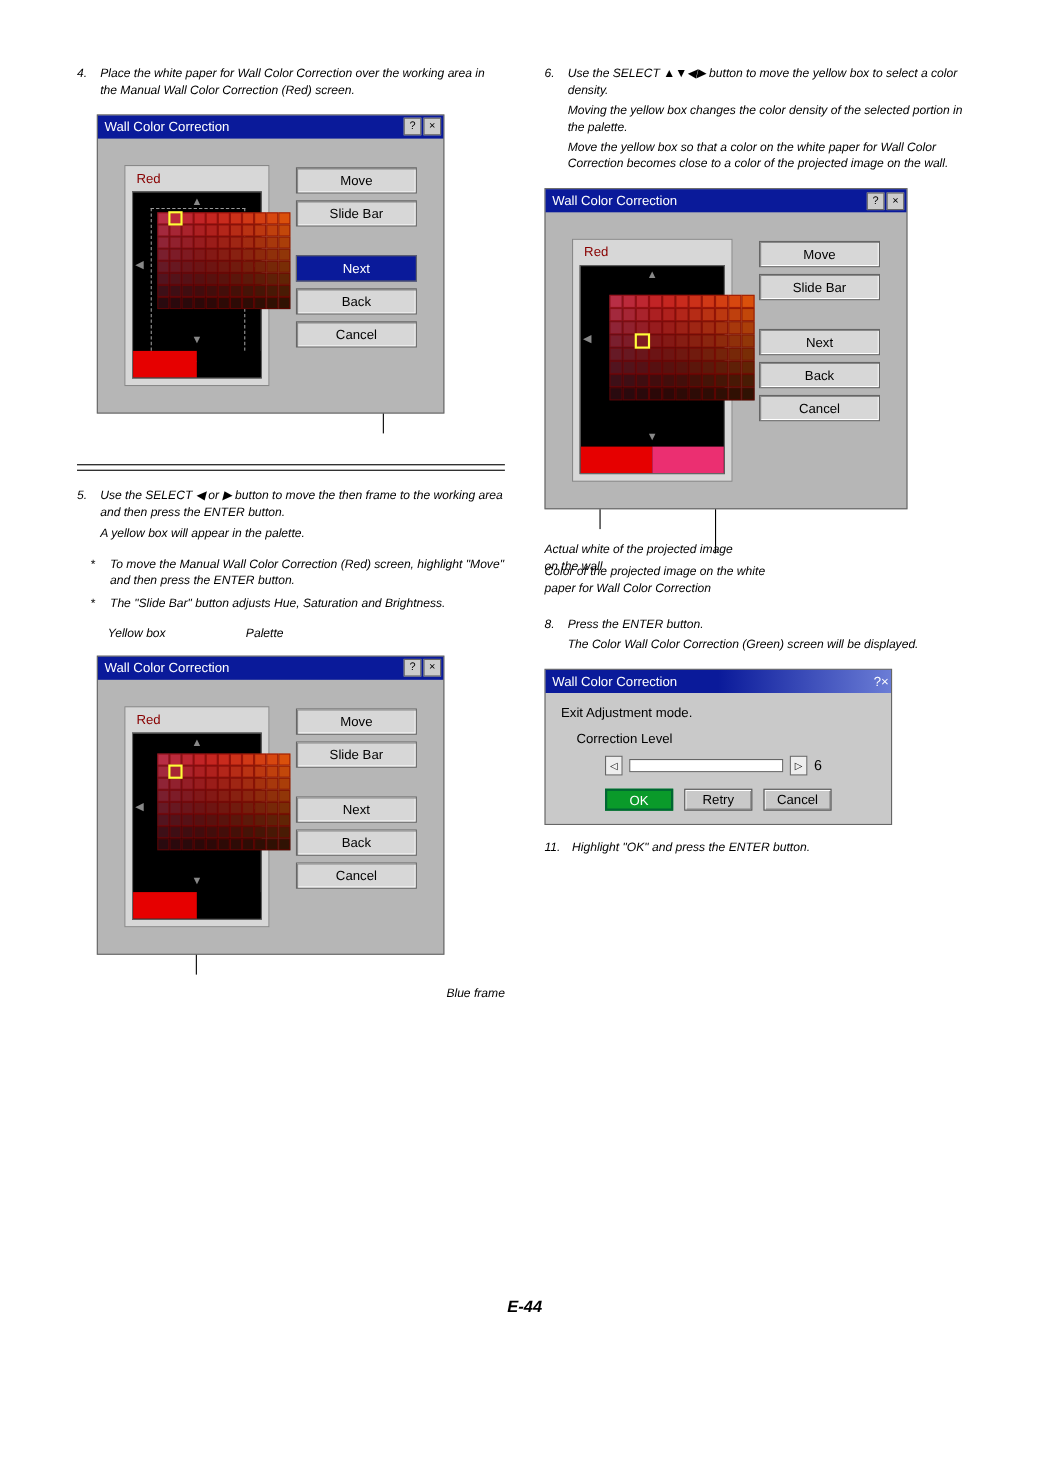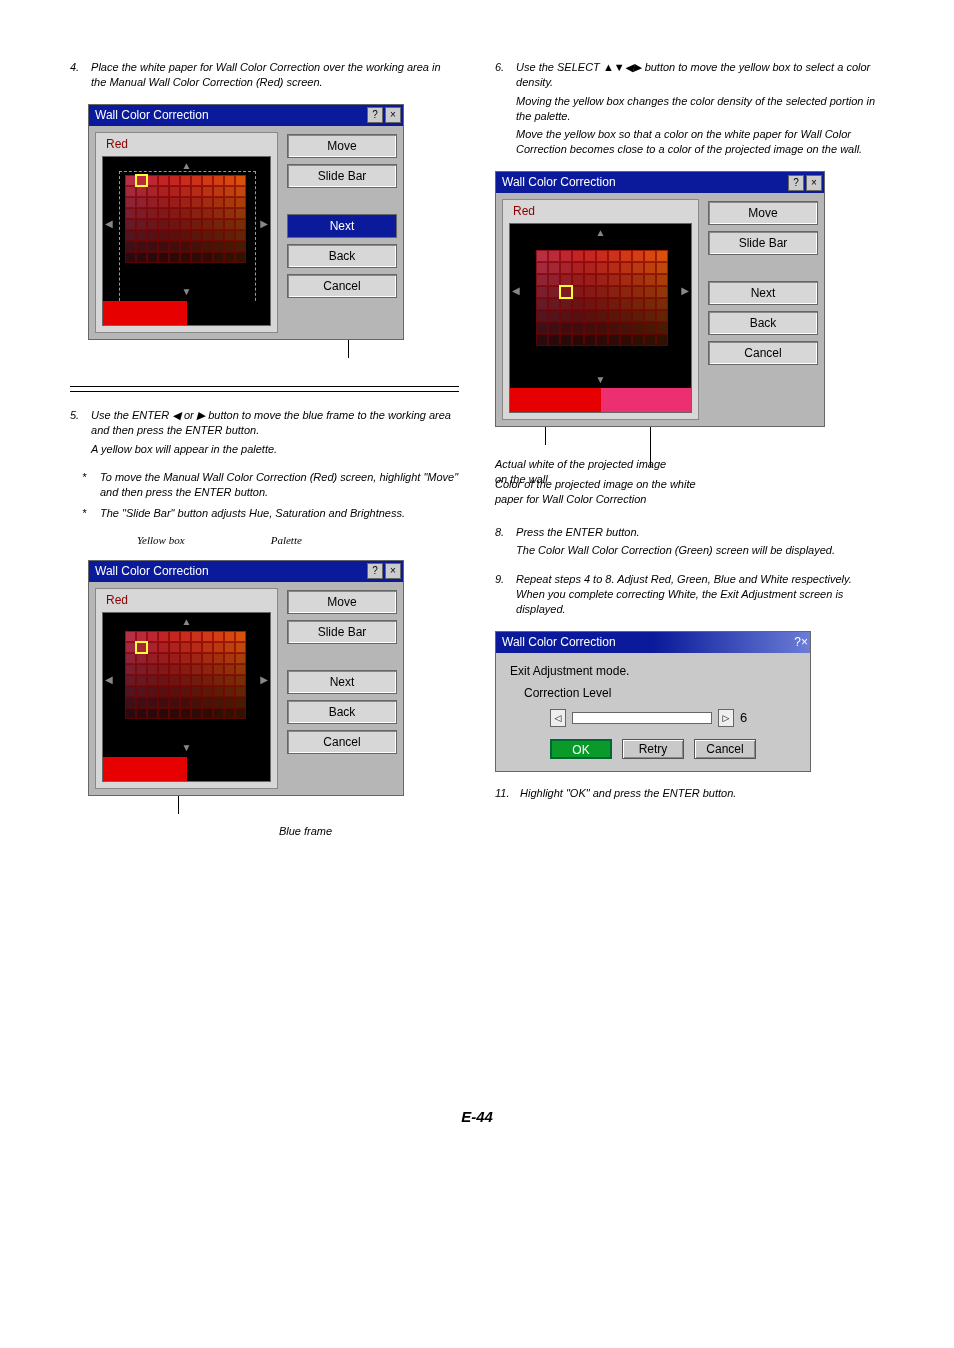--- a/index.html
+++ b/index.html
@@ -18,21 +18,21 @@
   li.step { margin-bottom: 14px; font-style: italic; }
   li.step .num { display: inline-block; width: 18px; vertical-align: top; }
   li.step .body { display: inline-block; width: calc(100% - 22px); vertical-align: top; }
   li.step .sub { margin-top: 4px; }
   .bullets { list-style: none; padding-left: 12px; margin-top: 8px; margin-bottom: 8px; font-style: italic; }
   .bullets li { position: relative; padding-left: 18px; margin-bottom: 6px; }
   .bullets li::before { content: "*"; position: absolute; left: 0; top: 0; }
   .figwrap { margin: 12px 0 8px 18px; }
   .figcaption { font-style: italic; text-align: right; margin-top: 4px; font-size: 11px; }
   .figlabels { display: flex; font-style: italic; font-size: 11px; margin-bottom: 2px; }
-  .figlabels .a { flex: 1; text-align: center; font-family: Liberation Serif, serif; }
+  .figlabels .a { flex: 1; text-align: left; }
   .note-rule { border-top: 1px solid #000; margin: 16px 0 4px 0; }
   .note-text { font-style: italic; font-size: 11px; margin-bottom: 4px; }
   .note-text b { font-style: normal; }
   .bottom-rule { border-bottom: 1px solid #000; margin-bottom: 16px; }
   .pagenum { text-align: center; font-weight: bold; font-style: italic; font-size: 15px; margin-top: 260px; }
 
   
   .dlg {
     width: 316px;
     background: #b6b6b6;
@@ -50,22 +50,22 @@
   }
   .dlg .titlebar .t-text { flex: 1; font-family: "Arial"; }
   .dlg .tb-btn {
     width: 16px; height: 16px;
     background: #ccc; border: 1px solid #666;
     margin-left: 2px; font-size: 10px; line-height: 14px;
     text-align: center; color: #000;
   }
   .dlg .content {
     display: flex;
-    padding: 6px;
-    gap: 9px;
+    padding: 24px;
+    gap: 24px;
   }
   .palette-area {
     flex: 1;
     border: 1px solid #888;
     background: #d7d7d7;
     padding: 3px 6px 6px 6px;
   }
   .palette-area .label-red {
     font-size: 12px;
     color: #800;
@@ -301,21 +301,21 @@
     </div>
   </div>
 
   <div class="note-rule"></div>
   <div class="bottom-rule"></div>
 
   <ol class="steps">
     <li class="step">
       <span class="num">5.</span>
       <span class="body">
-        <span>Use the ENTER ◀ or ▶ button to move the blue frame to the working area and then press the ENTER button.</span>
+        <span>Use the SELECT ◀ or ▶ button to move the then frame to the working area and then press the ENTER button.</span>
         <div class="sub">A yellow box will appear in the palette.</div>
       </span>
     </li>
   </ol>
   <ul class="bullets">
     <li>To move the Manual Wall Color Correction (Red) screen, highlight "Move" and then press the ENTER button.</li>
     <li>The "Slide Bar" button adjusts Hue, Saturation and Brightness.</li>
   </ul>
 
   <div class="figwrap">
@@ -441,21 +441,21 @@
           <div class="spacer"></div>
           <div class="beveled">Next</div>
           <div class="beveled">Back</div>
           <div class="beveled">Cancel</div>
         </div>
       </div>
     </div>
     <div style="position:relative; height:24px;">
       <div style="position:absolute; left:90px; top:0; border-left:1px solid #000; height:18px;"></div>
     </div>
-    <div class="figcaption bluef" style="text-align:center; padding-left:64px;">Blue frame</div>
+    <div class="figcaption bluef" style="text-align:right; padding-left:64px;">Blue frame</div>
   </div>
 
 </div>
 
 <div class="col">
 
   <ol class="steps">
     <li class="step">
       <span class="num">6.</span>
       <span class="body">
@@ -596,26 +596,20 @@
   </div>
 
   <ol class="steps" style="margin-top:18px;">
     <li class="step">
       <span class="num">8.</span>
       <span class="body">
         <span>Press the ENTER button.</span>
         <div class="sub">The Color Wall Color Correction (Green) screen will be displayed.</div>
       </span>
     </li>
-    <li class="step">
-      <span class="num">9.</span>
-      <span class="body">
-        <span>Repeat steps 4 to 8. Adjust Red, Green, Blue and White respectively. When you complete correcting White, the Exit Adjustment screen is displayed.</span>
-      </span>
-    </li>
   </ol>
 
   <div class="figwrap" style="margin-left:0;">
     <div class="dlg2">
       <div class="titlebar">
         <span class="t-text" style="flex:1;">Wall Color Correction</span>
         <span class="tb-btn">?</span>
         <span class="tb-btn">×</span>
       </div>
       <div class="d2body">

